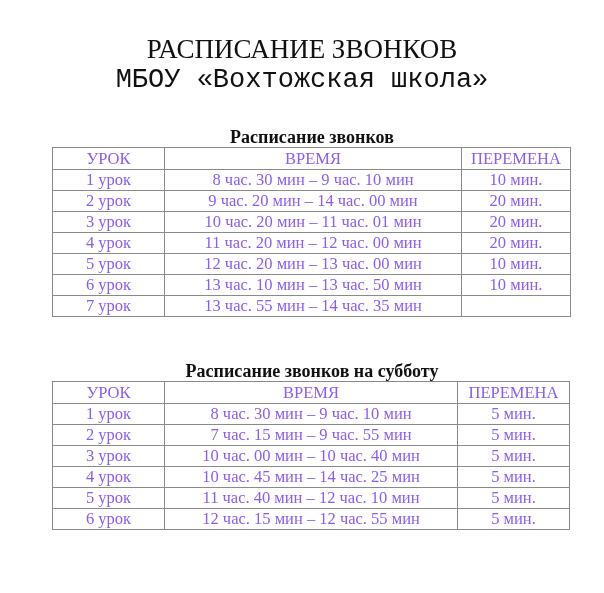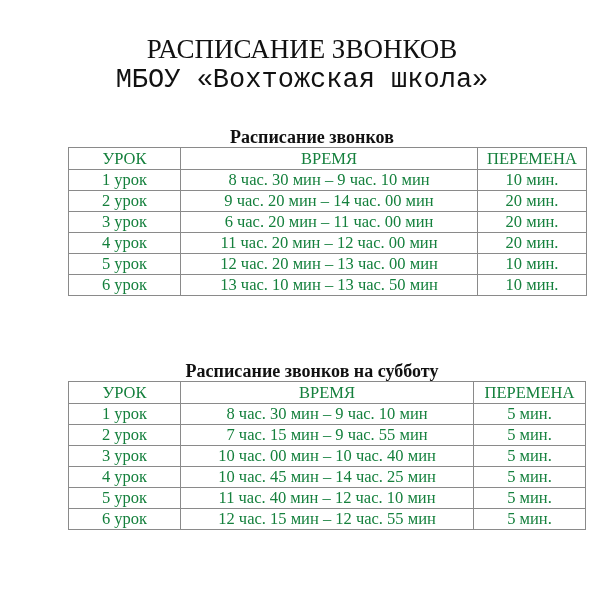--- a/index.html
+++ b/index.html
@@ -36,25 +36,25 @@
       font-weight: bold;
       font-size: 18px;
       line-height: 20px;
       color: #111;
     }
     .caption.c1 { top: 127px; }
     .caption.c2 { top: 361px; }
 
     table.sched {
       position: absolute;
-      left: 68px;
+      left: 52px;
       border-collapse: collapse;
       table-layout: fixed;
       font-size: 16.5px;
-      color: #15803d;
+      color: #8b5cf6;
       border-radius: 24px;
     }
     table.sched.t1 { top: 147px; width: 518px; }
     table.sched.t2 { top: 381px; width: 517px; }
 
     table.sched td, table.sched th {
       border: 1px solid #8a8a8a;
       padding: 0;
       text-align: center;
       font-weight: normal;
@@ -99,37 +99,42 @@
       <td>8 час. 30 мин – 9 час. 10 мин</td>
       <td>10 мин.</td>
     </tr>
     <tr>
       <td>2 урок</td>
       <td>9 час. 20 мин – 14 час. 00 мин</td>
       <td>20 мин.</td>
     </tr>
     <tr>
       <td>3 урок</td>
-      <td>6 час. 20 мин – 11 час. 00 мин</td>
+      <td>10 час. 20 мин – 11 час. 01 мин</td>
       <td>20 мин.</td>
     </tr>
     <tr>
       <td>4 урок</td>
       <td>11 час. 20 мин – 12 час. 00 мин</td>
       <td>20 мин.</td>
     </tr>
     <tr>
       <td>5 урок</td>
       <td>12 час. 20 мин – 13 час. 00 мин</td>
       <td>10 мин.</td>
     </tr>
     <tr>
       <td>6 урок</td>
       <td>13 час. 10 мин – 13 час. 50 мин</td>
       <td>10 мин.</td>
+    </tr>
+    <tr>
+      <td>7 урок</td>
+      <td>13 час. 55 мин – 14 час. 35 мин</td>
+      <td></td>
     </tr>
   </tbody>
 </table>
 
 <div class="caption c2">Расписание звонков на субботу</div>
 <table class="sched t2">
   <colgroup>
       <col class="c-lesson">
       <col class="c-time">
       <col class="c-break">

